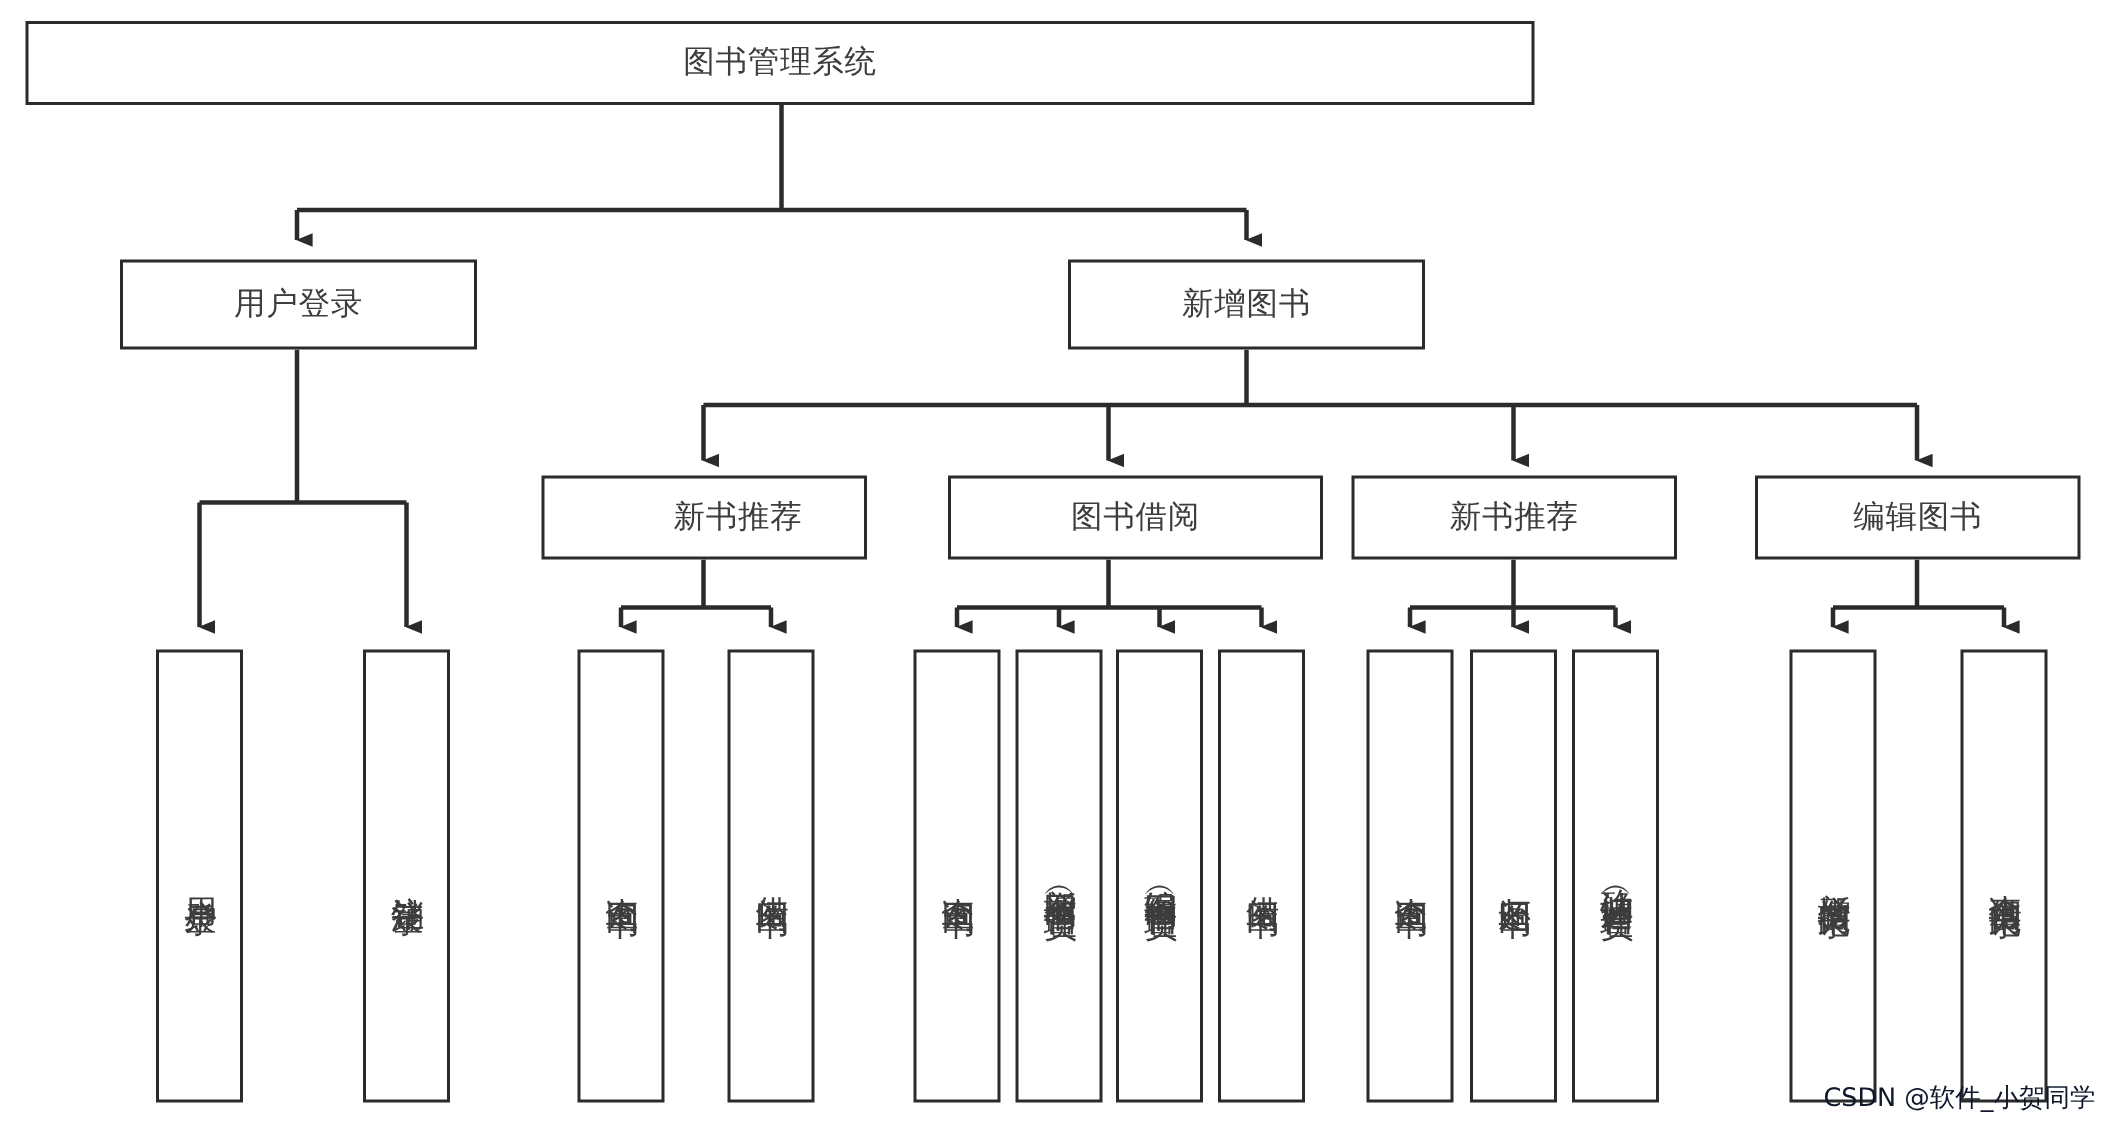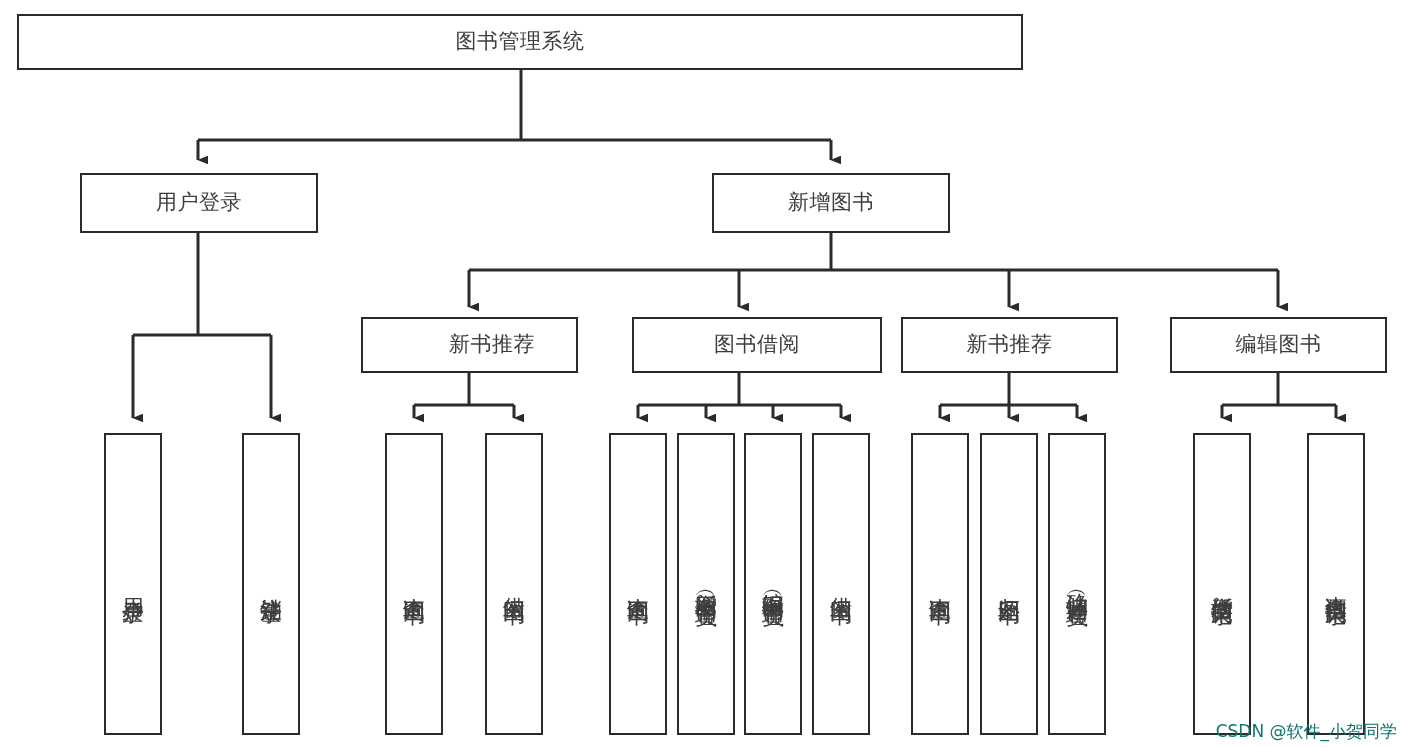--- a/index.html
+++ b/index.html
@@ -60,21 +60,21 @@
     font-size: 22px;
     line-height: 1.08;
     letter-spacing: 2px;
     white-space: nowrap;
   }
   .watermark {
     position: absolute;
     right: 8px;
     bottom: 4px;
     font-size: 17px;
-    color: #0f766e;
+    color: #0f172a;
     font-family: "DejaVu Sans", "Liberation Sans", sans-serif;
     white-space: nowrap;
     user-select: none;
   }
 </style>
 </head>
 <body>
 
 <div id="canvas">
 

